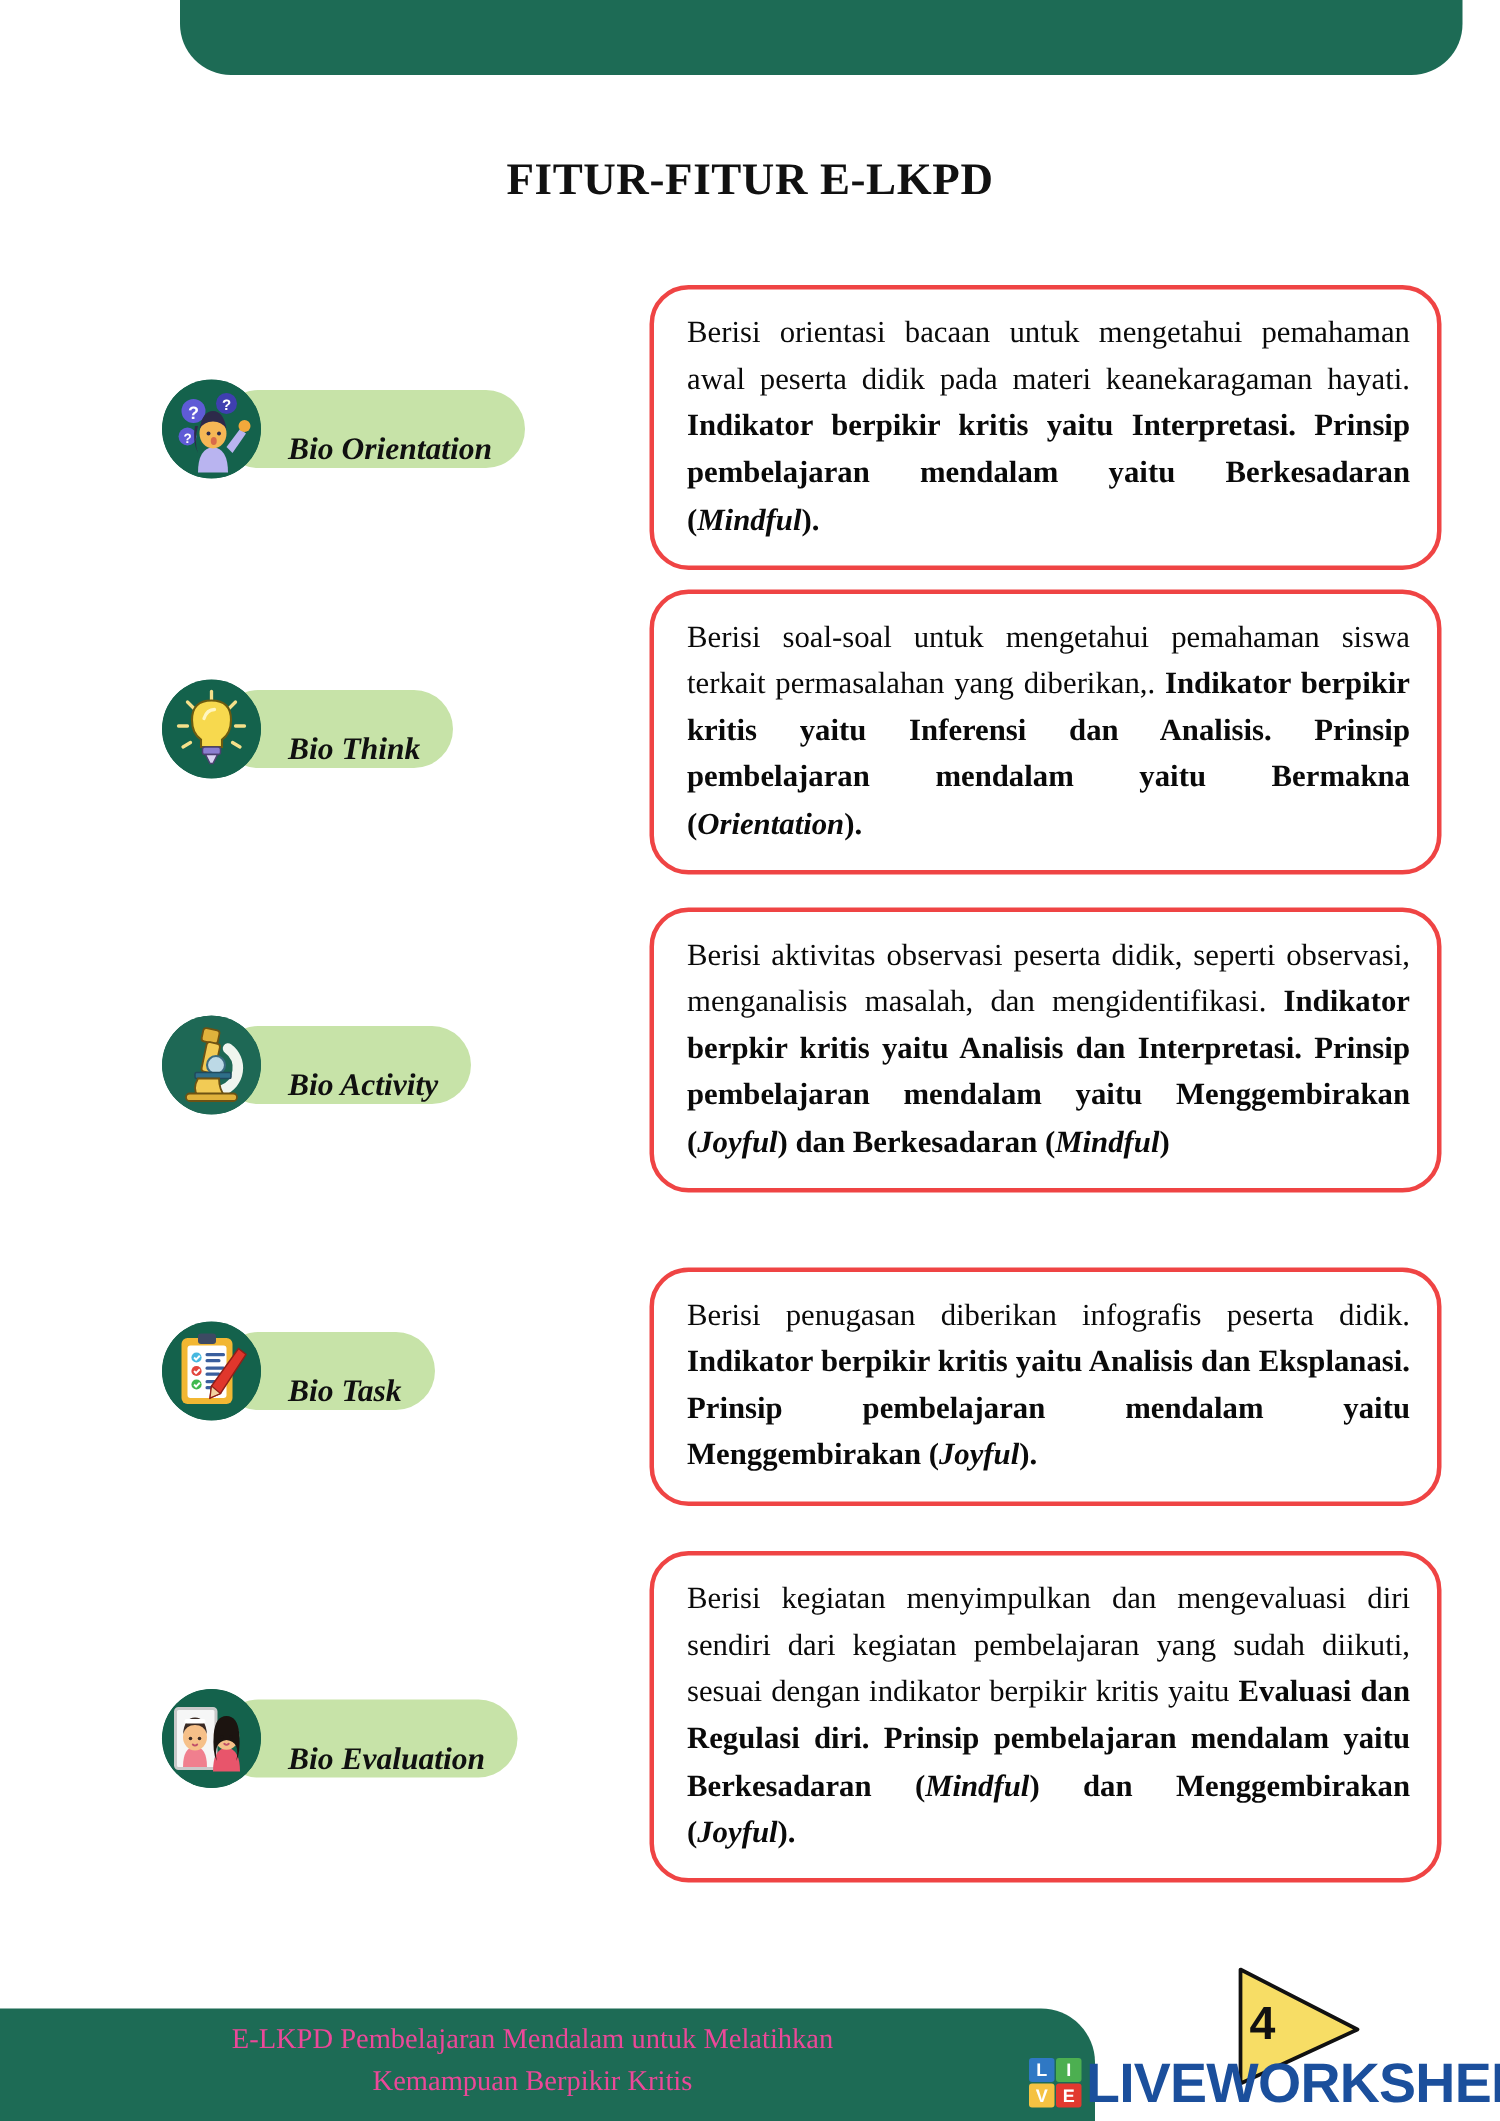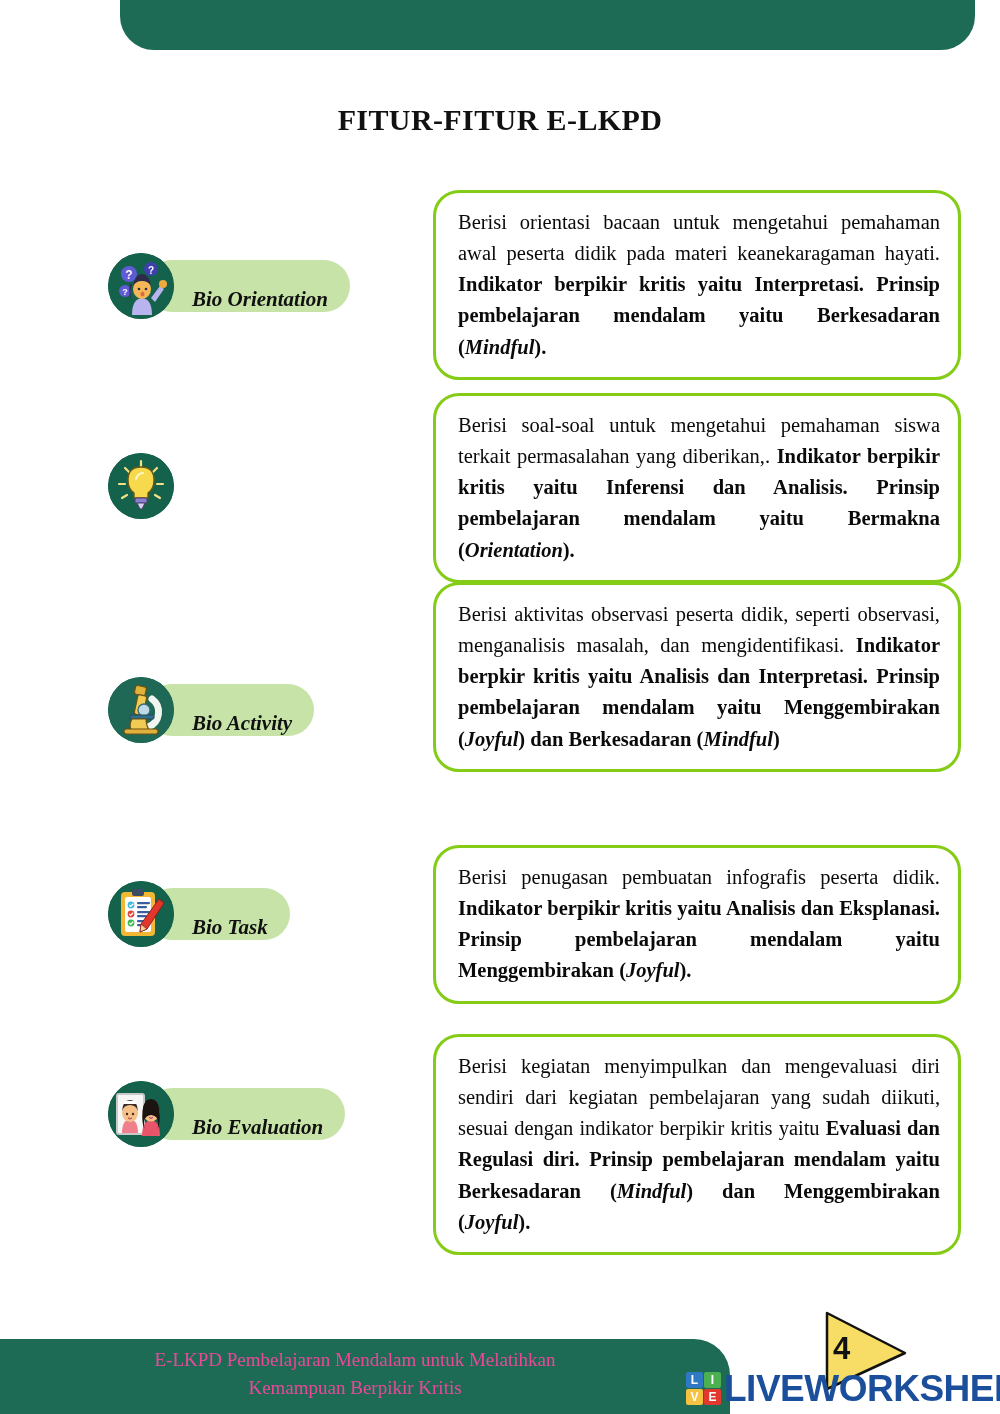--- a/index.html
+++ b/index.html
@@ -82,21 +82,21 @@
     font-size: 21px;
     color: #101010;
     white-space: nowrap;
   }
 
   .callout {
     position: absolute;
     left: 433px;
     width: 528px;
     box-sizing: border-box;
-    border: 3px solid #84cc16;
+    border: 3px solid #ef4444;
     border-radius: 26px;
     background: #ffffff;
     padding: 14px 18px 14px 22px;
     font-size: 20.5px;
     line-height: 1.52;
     text-align: justify;
     color: #0a0a0a;
   }
   .callout b { font-weight: bold; }
   .callout .bi { font-weight: bold; font-style: italic; }
@@ -222,40 +222,43 @@
               <line x1="11" y1="31" x2="17" y2="31"></line>
           <line x1="55" y1="31" x2="49" y2="31"></line>
               <line x1="14" y1="45" x2="19" y2="42"></line>
           <line x1="52" y1="45" x2="47" y2="42"></line>
         </g>
         <path d="M33 14 q13 0 13 13 q0 9-6 13 l0 5 l-14 0 l0-5 q-6-4-6-13 q0-13 13-13z" fill="#f7d94e" stroke="#6b5a10" stroke-width="1.4"></path>
         <path d="M28 26 q2-6 7-6" stroke="#fff6c0" stroke-width="2.2" fill="none" stroke-linecap="round"></path>
         <rect x="27" y="45" width="12" height="5" rx="1.5" fill="#8b7fd0" stroke="#4b4170" stroke-width="1"></rect>
         <path d="M29 50 l8 0 l-3 6 l-2 0 z" fill="#d9d2f2" stroke="#4b4170" stroke-width="1"></path>
       </svg></div>
+        <div class="badge-pill">
+          <span class="badge-label">Bio Think</span>
+        </div>
       </div>
       <div class="callout" style="top: 393px;"><span>Berisi soal-soal untuk mengetahui pemahaman siswa terkait permasalahan yang diberikan,. </span><b>Indikator berpikir kritis yaitu Inferensi dan Analisis. Prinsip pembelajaran mendalam yaitu Bermakna (</b><span class="bi">Orientation</span><b>).</b></div>
     </div>
     <div class="feature-row">
       <div class="badge" style="top: 677px;">
         <div class="badge-icon"><svg viewBox="0 0 66 66" width="66" height="66">
         <circle cx="33" cy="33" r="33" fill="#1e6855"></circle>
         <path d="M44 22 a16 16 0 0 1 -4 28" stroke="#f0f5ef" stroke-width="7" fill="none" stroke-linecap="round"></path>
         <rect x="27" y="9" width="11" height="9" rx="2" fill="#e0b23c" stroke="#6d5213" stroke-width="1.2" transform="rotate(12 32 13)"></rect>
         <rect x="28" y="18" width="9" height="20" rx="2" fill="#f2cb55" stroke="#6d5213" stroke-width="1.2" transform="rotate(12 32 28)"></rect>
         <circle cx="36" cy="33" r="6" fill="#bcd9e6" stroke="#3b6b80" stroke-width="1.4"></circle>
         <rect x="22" y="38" width="24" height="4" rx="1" fill="#2f6f8a" stroke="#204a5c" stroke-width="1"></rect>
         <path d="M24 42 q-4 7 0 12 l18 0 q-4-5-4-12 z" fill="#f2cb55" stroke="#6d5213" stroke-width="1.2"></path>
         <rect x="16" y="52" width="34" height="5" rx="2.5" fill="#e0b23c" stroke="#6d5213" stroke-width="1.2"></rect>
       </svg></div>
         <div class="badge-pill">
           <span class="badge-label">Bio Activity</span>
         </div>
       </div>
-      <div class="callout" style="top: 582px;"><span>Berisi aktivitas observasi peserta didik, seperti observasi, menganalisis masalah, dan mengidentifikasi. </span><b>Indikator berpkir kritis yaitu Analisis dan Interpretasi. Prinsip pembelajaran mendalam yaitu Menggembirakan (</b><span class="bi">Joyful</span><b>) dan Berkesadaran (</b><span class="bi">Mindful</span><b>)</b></div>
+      <div class="callout" style="top: 605px;"><span>Berisi aktivitas observasi peserta didik, seperti observasi, menganalisis masalah, dan mengidentifikasi. </span><b>Indikator berpkir kritis yaitu Analisis dan Interpretasi. Prinsip pembelajaran mendalam yaitu Menggembirakan (</b><span class="bi">Joyful</span><b>) dan Berkesadaran (</b><span class="bi">Mindful</span><b>)</b></div>
     </div>
     <div class="feature-row">
       <div class="badge" style="top: 881px;">
         <div class="badge-icon"><svg viewBox="0 0 66 66" width="66" height="66">
         <circle cx="33" cy="33" r="33" fill="#14624c"></circle>
         <rect x="13" y="11" width="34" height="44" rx="4" fill="#f2b733"></rect>
         <rect x="17" y="16" width="26" height="35" rx="2" fill="#ffffff"></rect>
         <rect x="24" y="8" width="12" height="7" rx="2" fill="#3d4a63"></rect>
         <circle cx="23" cy="24" r="3.4" fill="#46b8e0"></circle>
             <path d="M21.4 24 l1.3 1.4 l2.5-2.6" stroke="#fff" stroke-width="1.3" fill="none"></path>
@@ -271,24 +274,24 @@
         <rect x="29" y="39" width="13" height="2.2" rx="1"></rect>
               <rect x="29" y="43" width="8" height="2.2" rx="1"></rect>
             </g>
         <path d="M51 18 l5 4 l-17 26 l-7 3 l1-8 z" fill="#e0362c" stroke="#8f1f18" stroke-width="1"></path>
         <path d="M33 43 l-1 8 l7-3 z" fill="#f3d2a0" stroke="#8f1f18" stroke-width="0.8"></path>
       </svg></div>
         <div class="badge-pill">
           <span class="badge-label">Bio Task</span>
         </div>
       </div>
-      <div class="callout" style="top: 845px;"><span>Berisi penugasan pembuatan infografis peserta didik. </span><b>Indikator berpikir kritis yaitu Analisis dan Eksplanasi. Prinsip pembelajaran mendalam yaitu Menggembirakan (</b><span class="bi">Joyful</span><b>).</b></div>
-    </div>
-    <div class="feature-row">
-      <div class="badge" style="top: 1081px;">
+      <div class="callout" style="top: 845px;"><span>Berisi penugasan diberikan infografis peserta didik. </span><b>Indikator berpikir kritis yaitu Analisis dan Eksplanasi. Prinsip pembelajaran mendalam yaitu Menggembirakan (</b><span class="bi">Joyful</span><b>).</b></div>
+    </div>
+    <div class="feature-row">
+      <div class="badge" style="top: 1126px;">
         <div class="badge-icon"><svg viewBox="0 0 66 66" width="66" height="66">
         <circle cx="33" cy="33" r="33" fill="#14624c"></circle>
         <rect x="9" y="13" width="27" height="40" rx="2" fill="#f6f6f6" stroke="#c9c9c9" stroke-width="2"></rect>
         <path d="M14 52 q0-13 8-14 q8 1 8 14 z" fill="#f07f8e"></path>
         <ellipse cx="22" cy="32" rx="8" ry="9" fill="#f6c089"></ellipse>
         <path d="M14 30 q1-11 8-11 q7 0 8 11 q-2-6-8-6 q-6 0-8 6z" fill="#3a2a24"></path>
         <rect x="15" y="20" width="14" height="3" rx="1.5" fill="#ffffff"></rect>
         <circle cx="19" cy="33" r="1.2" fill="#3a2a24"></circle>
             <circle cx="25" cy="33" r="1.2" fill="#3a2a24"></circle>
         <path d="M20.5 37 q1.5 1.5 3 0" stroke="#c0506a" stroke-width="1.2" fill="none" stroke-linecap="round"></path>

